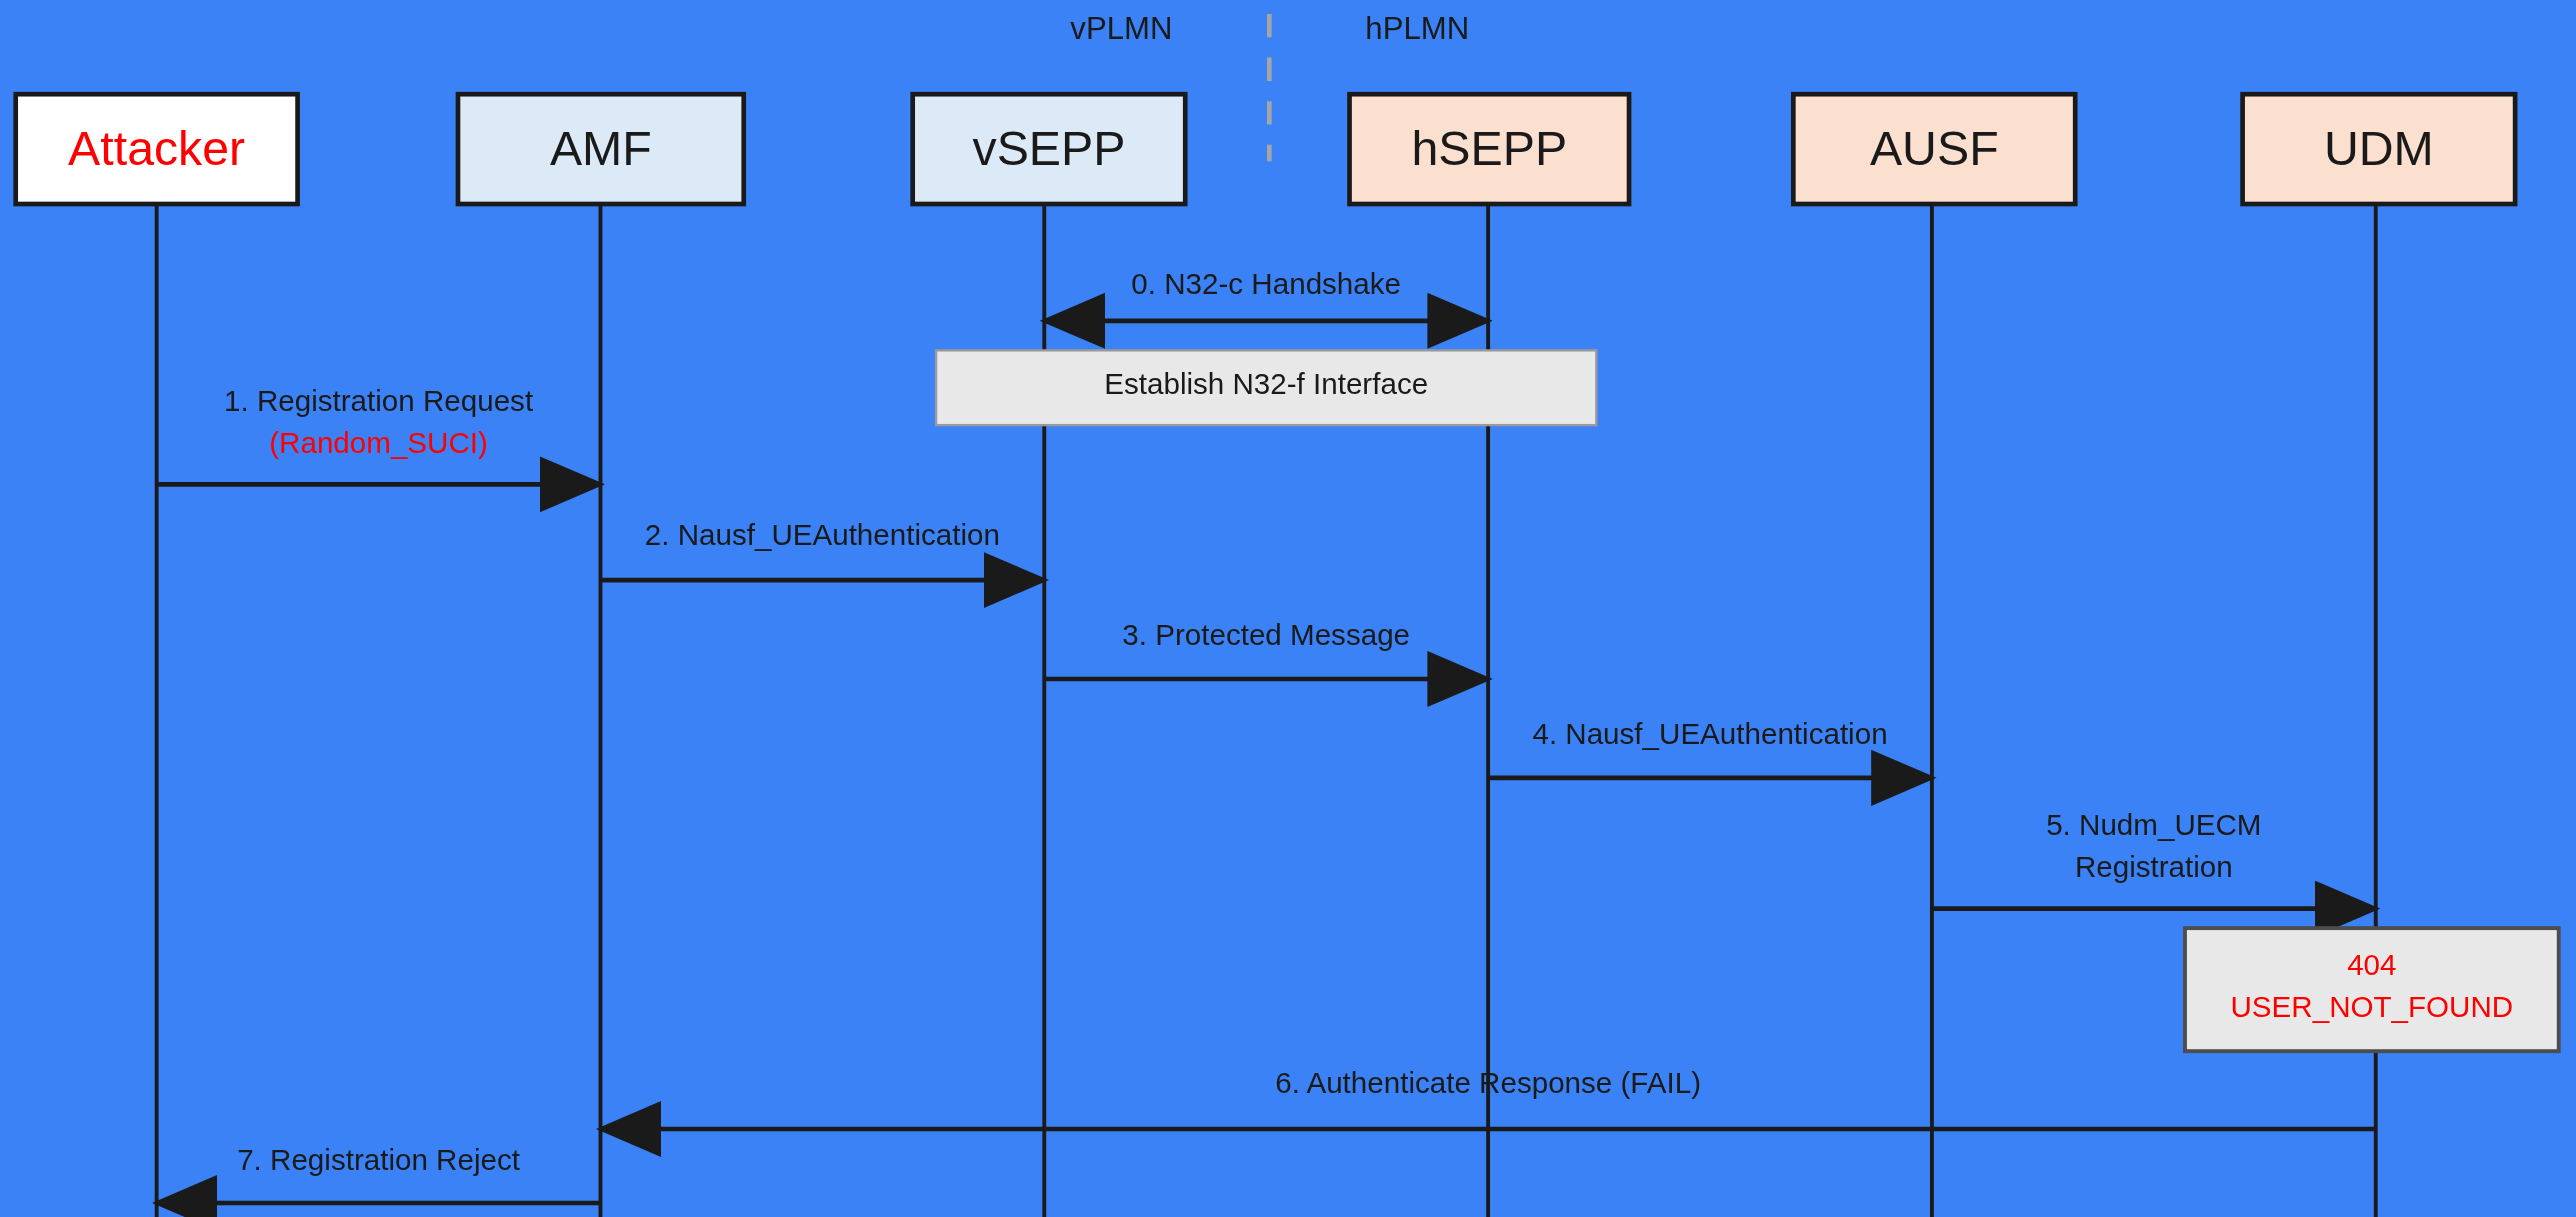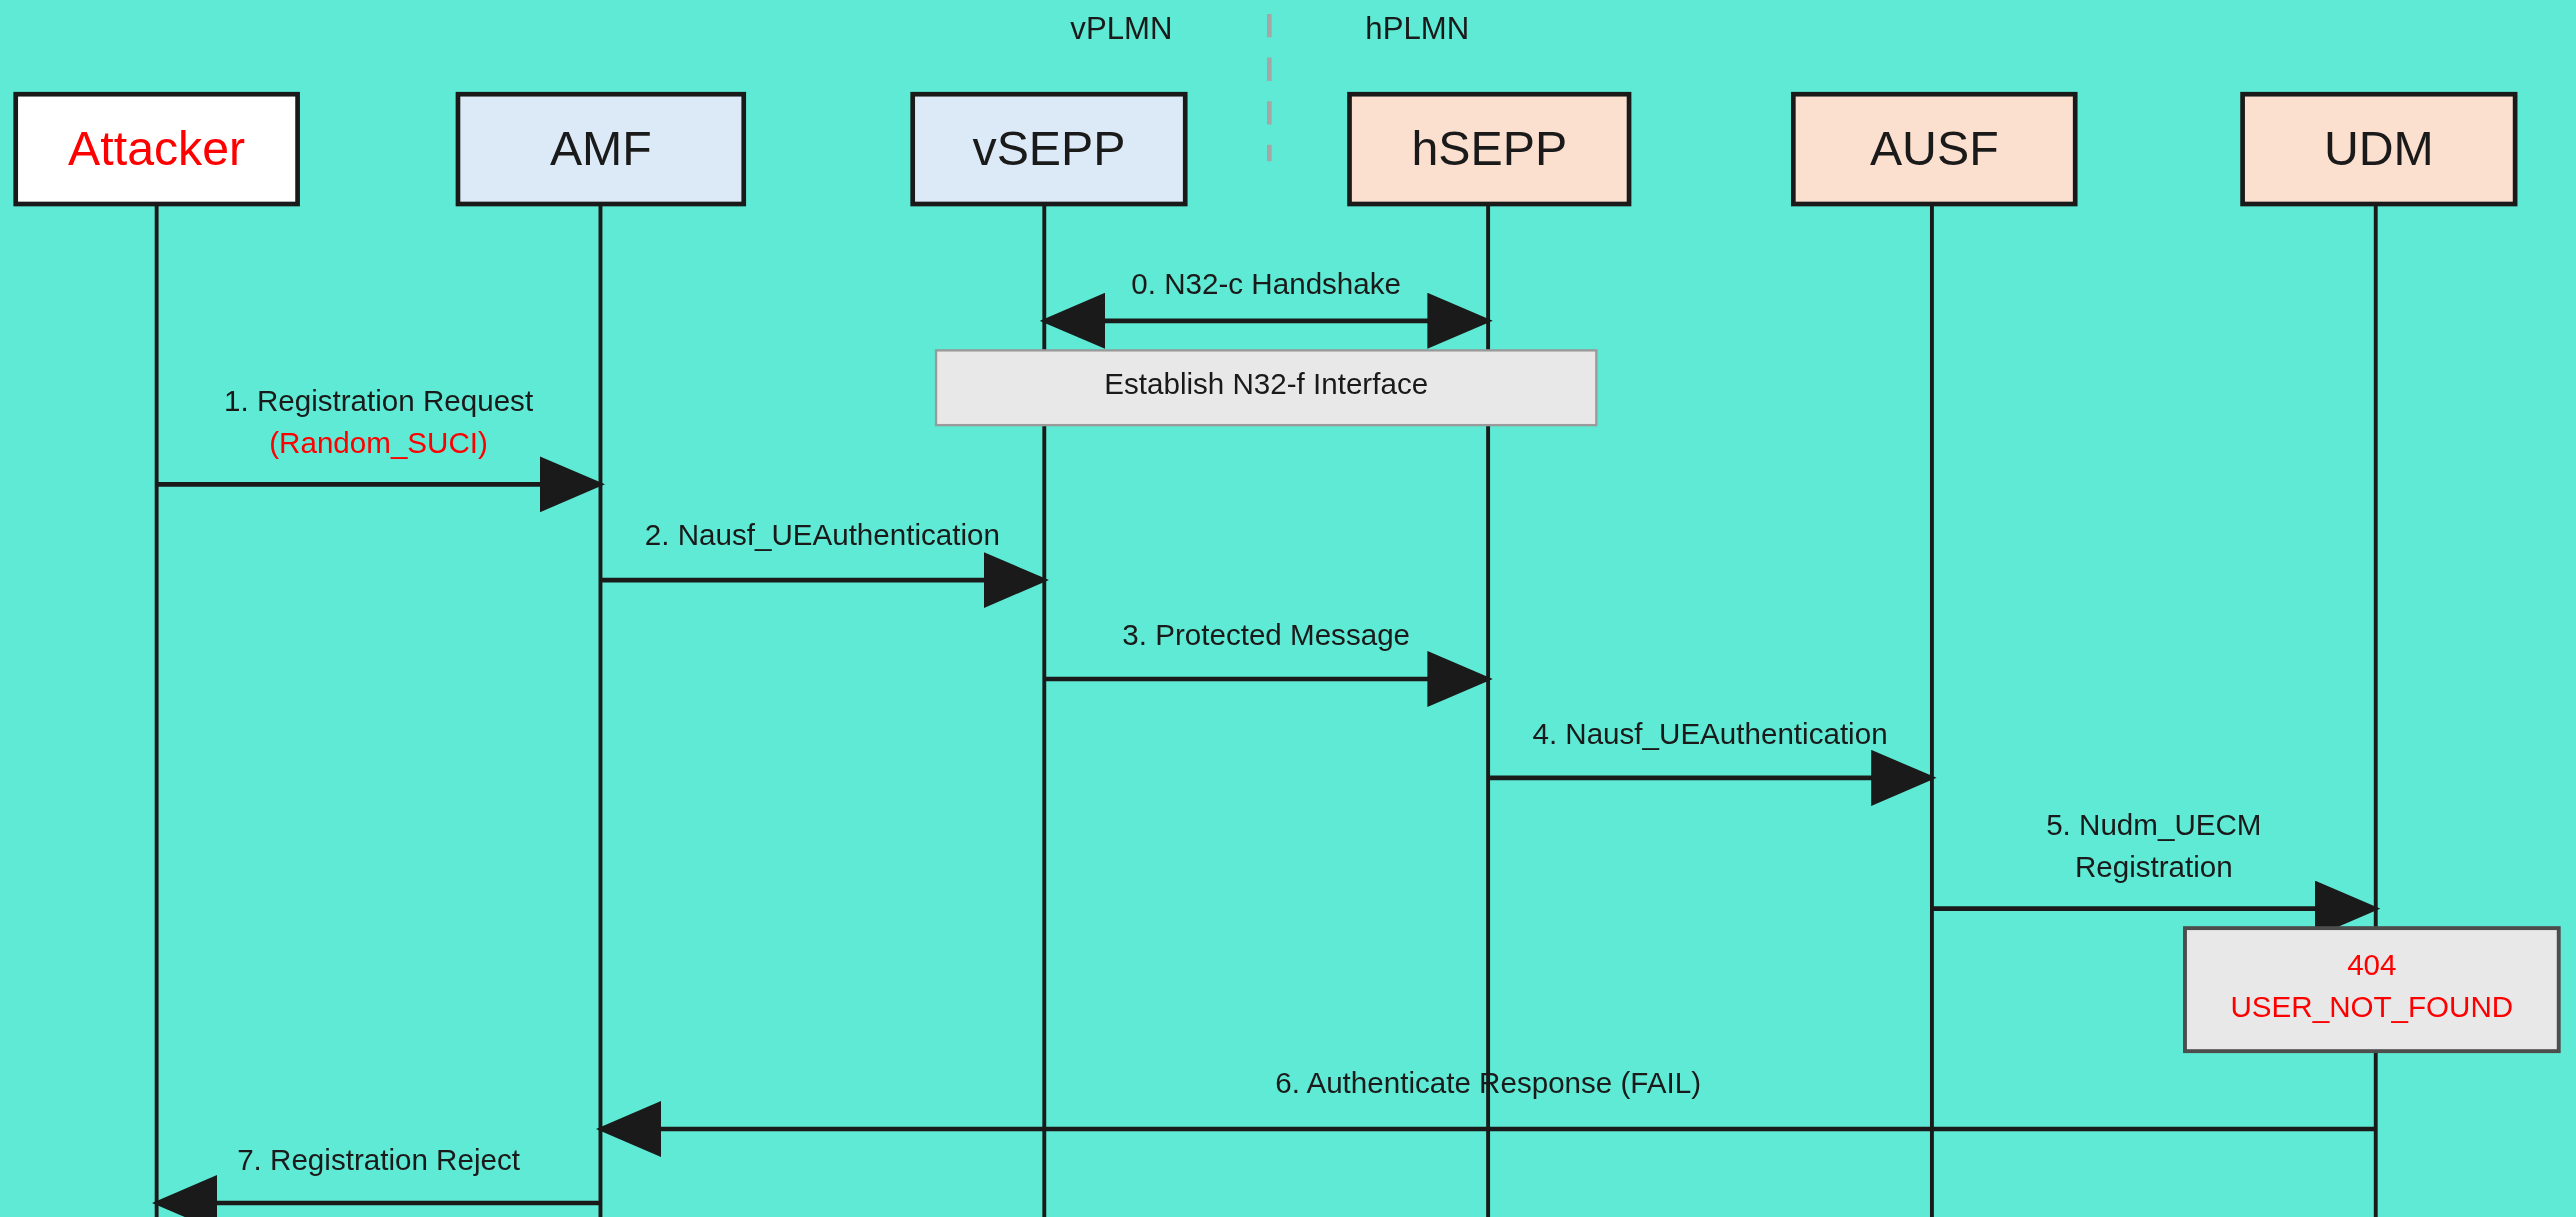--- a/index.html
+++ b/index.html
@@ -10,21 +10,21 @@
   body {
     width: 2576px;
     height: 1217px;
     font-family: "Liberation Sans", sans-serif;
     overflow: hidden;
   }
   #diagram-root {
     position: relative;
     width: 2576px;
     height: 1217px;
-    background: #5eead4;
+    background: #3b82f6;
   }
   svg.seq {
     display: block;
     width: 2576px;
     height: 1217px;
   }
   .lane-label {
     font-family: "Liberation Sans", sans-serif;
     font-size: 62px;
     text-anchor: middle;

